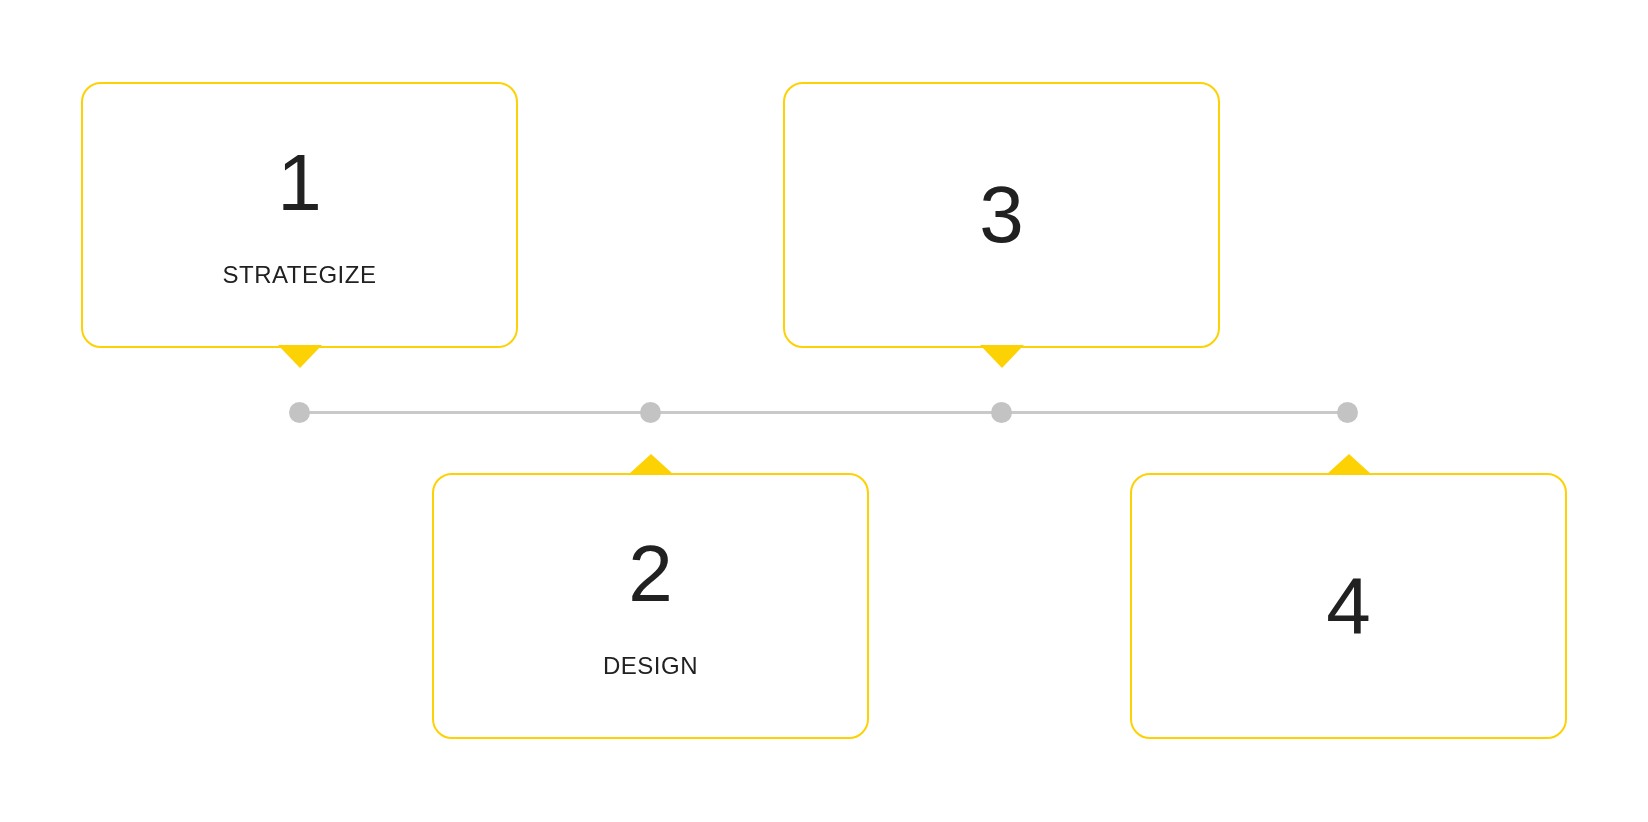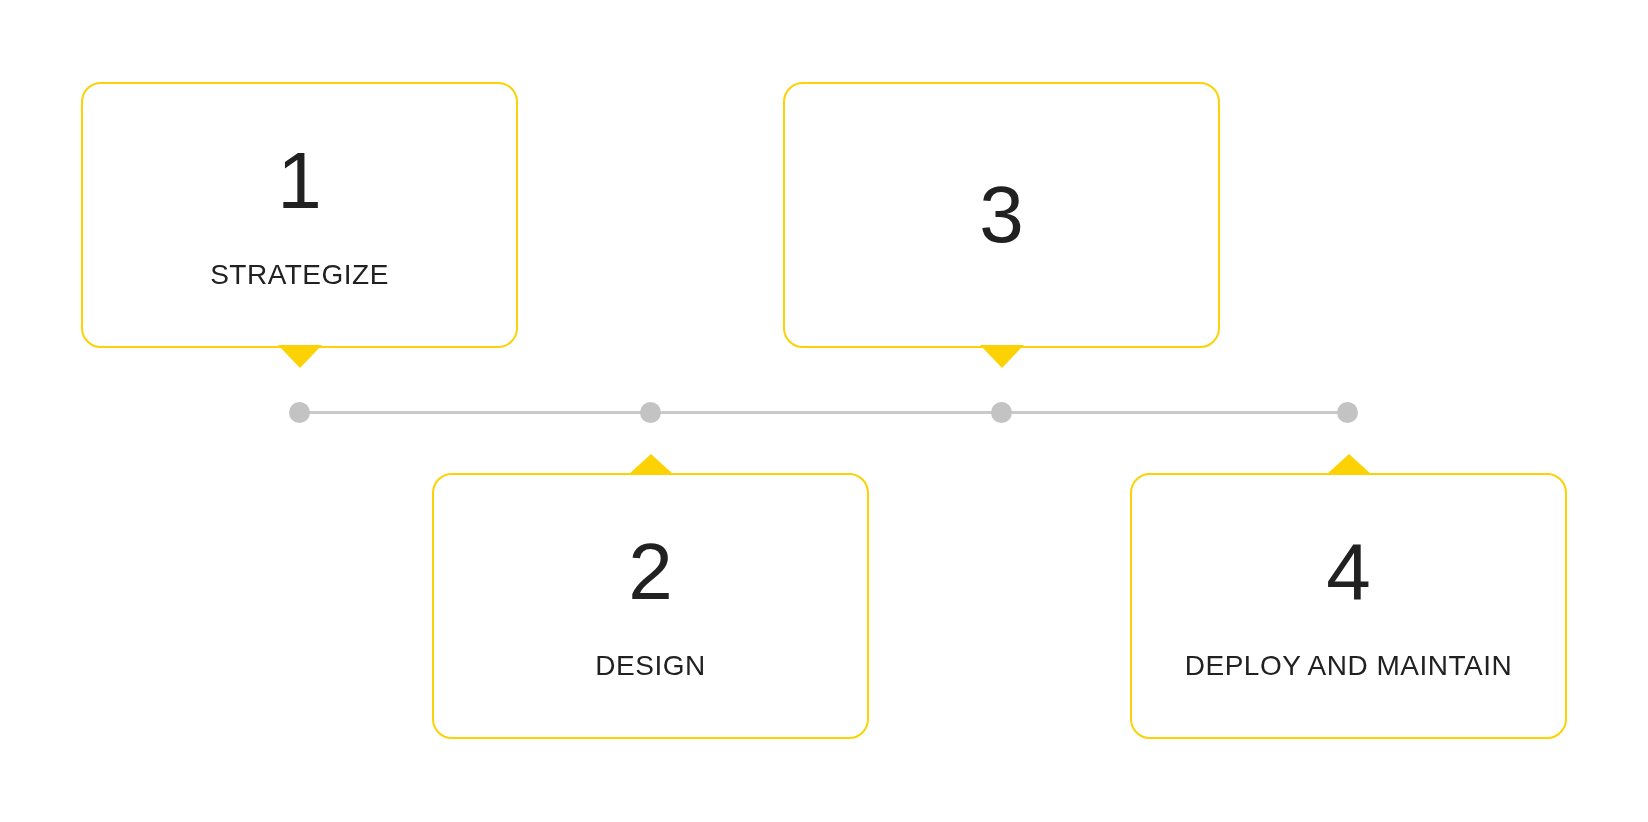--- a/index.html
+++ b/index.html
@@ -58,21 +58,21 @@
   .card-4 { left: 1130px; top: 473px; }
 
   .step-number {
     font-size: 80px;
     font-weight: 100;
     line-height: 1;
     color: #212121;
     letter-spacing: 0px;
   }
   .step-label {
-    font-size: 28px;
+    font-size: 24px;
     font-weight: 400;
     line-height: 1;
     color: #212121;
     letter-spacing: 0.5px;
     text-transform: uppercase;
     text-align: center;
   }
 
   
   .pointer {
@@ -120,17 +120,16 @@
     <div class="pointer pointer-up"></div>
   </div>
 
   <div class="step-card card-3">
     <div class="step-number">3</div>
     <div class="pointer pointer-down"></div>
   </div>
 
   <div class="step-card card-4">
     <div class="step-number">4</div>
-    <div class="step-label">DEPLOY AND MAINTAIN</div>
     <div class="pointer pointer-up"></div>
   </div>
 
 </div>
 
 </body></html>

